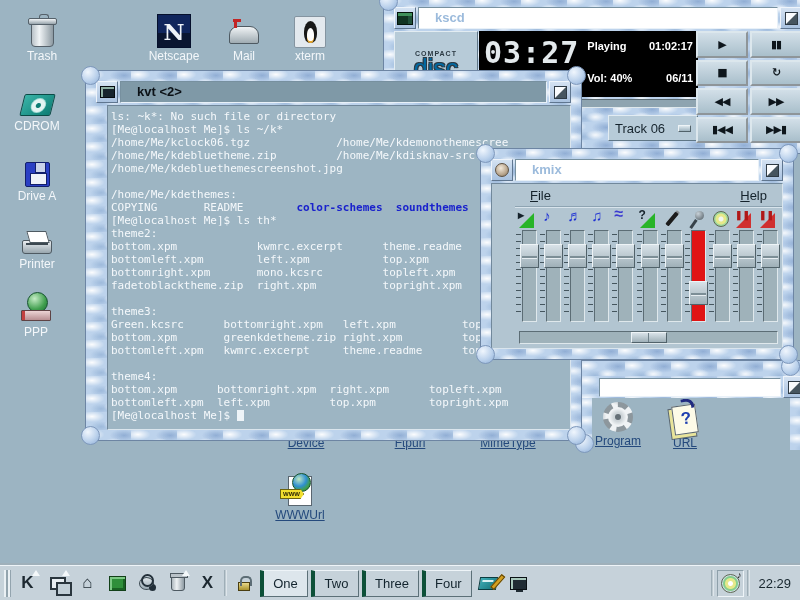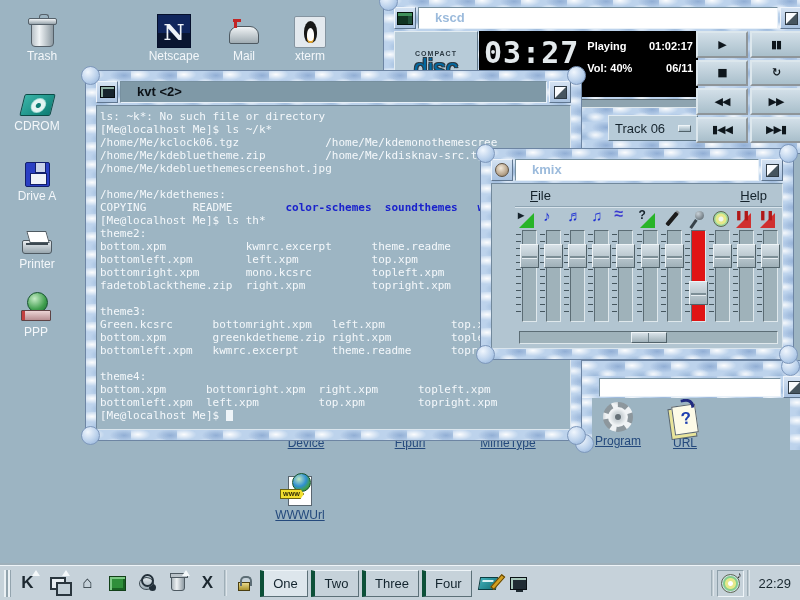--- a/index.html
+++ b/index.html
@@ -105,39 +105,39 @@
  border:3px solid #202a80;border-bottom:none;border-left:none;border-radius:0 8px 0 0;}
 .art-wwwdoc{width:24px;height:30px;position:relative;margin:0 auto;background:#fff;border:1px solid #5a6670;}
 .art-wwwdoc::before{content:"";position:absolute;left:3px;top:-4px;width:17px;height:17px;border-radius:50%;
  background:radial-gradient(circle at 35% 30%,#bfe8c0,#2f8fd0 45%,#3f9e4d 70%,#1c6e3a);border:1px solid #14532c;}
 .www-tag{position:absolute;left:-9px;bottom:6px;background:#f2df2e;border:1px solid #6b6310;
  color:#2a2505;font-size:6px;font-weight:bold;padding:0 3px 0 2px;line-height:8px;
  clip-path:polygon(0 0,85% 0,100% 50%,85% 100%,0 100%);}
 
 
 .term{flex:1;background:#9db5c3;border:1px solid;border-color:#70879a #dae5ed #dae5ed #70879a;
- padding:4px 3px;overflow:hidden;}
+ padding:4px 3px;overflow:hidden;margin-left:11px;}
 .term pre{margin:0;font-family:"DejaVu Sans Mono",monospace;font-size:11px;line-height:13px;color:#f4f8fb;}
 .t-w{color:#f4f8fb;}
 .t-d{color:#1a22cc;font-weight:bold;}
 .t-c{display:inline-block;width:7px;height:11px;background:#eef4f8;vertical-align:-1px;}
 
 
 .kscd-body{flex:1;position:relative;}
 .kscd-logo{position:absolute;left:0;top:0;width:84px;height:66px;background:#b7cbd8;
  border:1px solid;border-color:#e2ecf2 #5f7686 #5f7686 #e2ecf2;
  display:flex;flex-direction:column;align-items:center;justify-content:center;}
 .kscd-logo .sm{font-size:7px;font-weight:bold;letter-spacing:1px;color:#2c3a44;}
 .kscd-logo .big{font-size:25px;font-weight:normal;line-height:22px;color:#0369a1;
  text-shadow:-1px -1px 0 #2c3a44,1px -1px 0 #2c3a44,-1px 1px 0 #2c3a44,1px 1px 0 #2c3a44;}
 .kscd-display{position:absolute;left:85px;top:0;width:219px;height:66px;background:#000;
  display:flex;align-items:flex-start;padding:7px 5px;gap:8px;}
 .lcd{font-family:"DejaVu Sans Mono",monospace;font-weight:bold;font-size:30px;line-height:30px;
  color:#e3e9ec;letter-spacing:1px;}
-.kscd-info{flex:1;display:flex;flex-direction:column;gap:10px;margin-top:2px;}
+.kscd-info{flex:1;display:flex;flex-direction:column;gap:20px;margin-top:2px;}
 .kscd-info .row{display:flex;justify-content:space-between;color:#fff;font-size:11px;font-weight:bold;}
 .kscd-strip{position:absolute;left:85px;top:68px;width:219px;height:9px;background:#8ea4b0;
  border:1px solid;border-color:#5c6d75 #dfe8ec #dfe8ec #5c6d75;}
 .kscd-combo{position:absolute;left:214px;top:84px;width:90px;height:26px;background:#b7cbd8;
  border:1px solid;border-color:#e2ecf2 #5f7686 #5f7686 #e2ecf2;
  display:flex;align-items:center;justify-content:space-between;padding:0 6px;font-size:13px;color:#15232c;}
 .combo-handle{width:13px;height:7px;background:linear-gradient(#dde8ee,#9fb4c0);
  border:1px solid;border-color:#eef4f7 #51626a #51626a #eef4f7;}
 .kscd-btns{position:absolute;right:0;top:0;bottom:0;width:106px;display:grid;
  grid-template-rows:repeat(4,1fr);grid-template-columns:repeat(2,1fr);gap:2px;}

